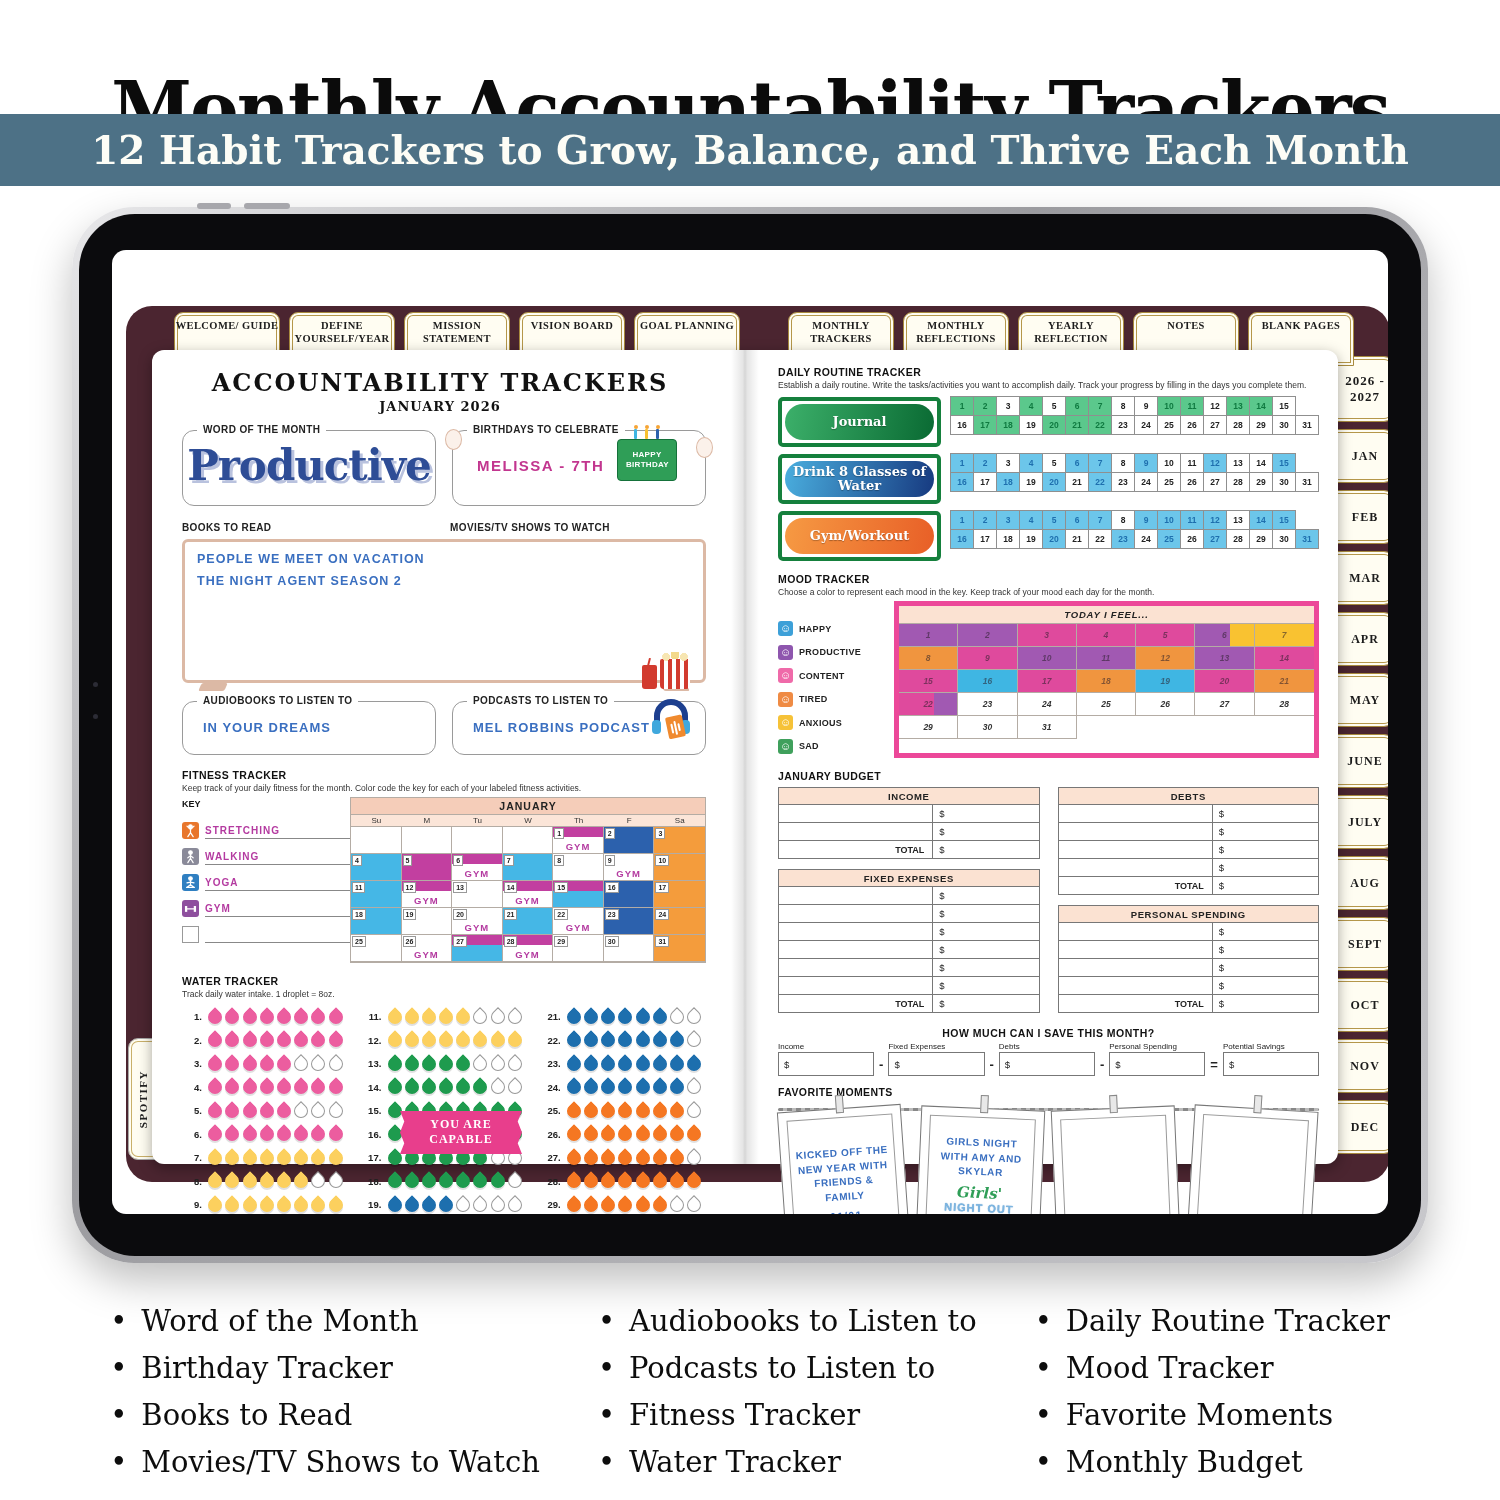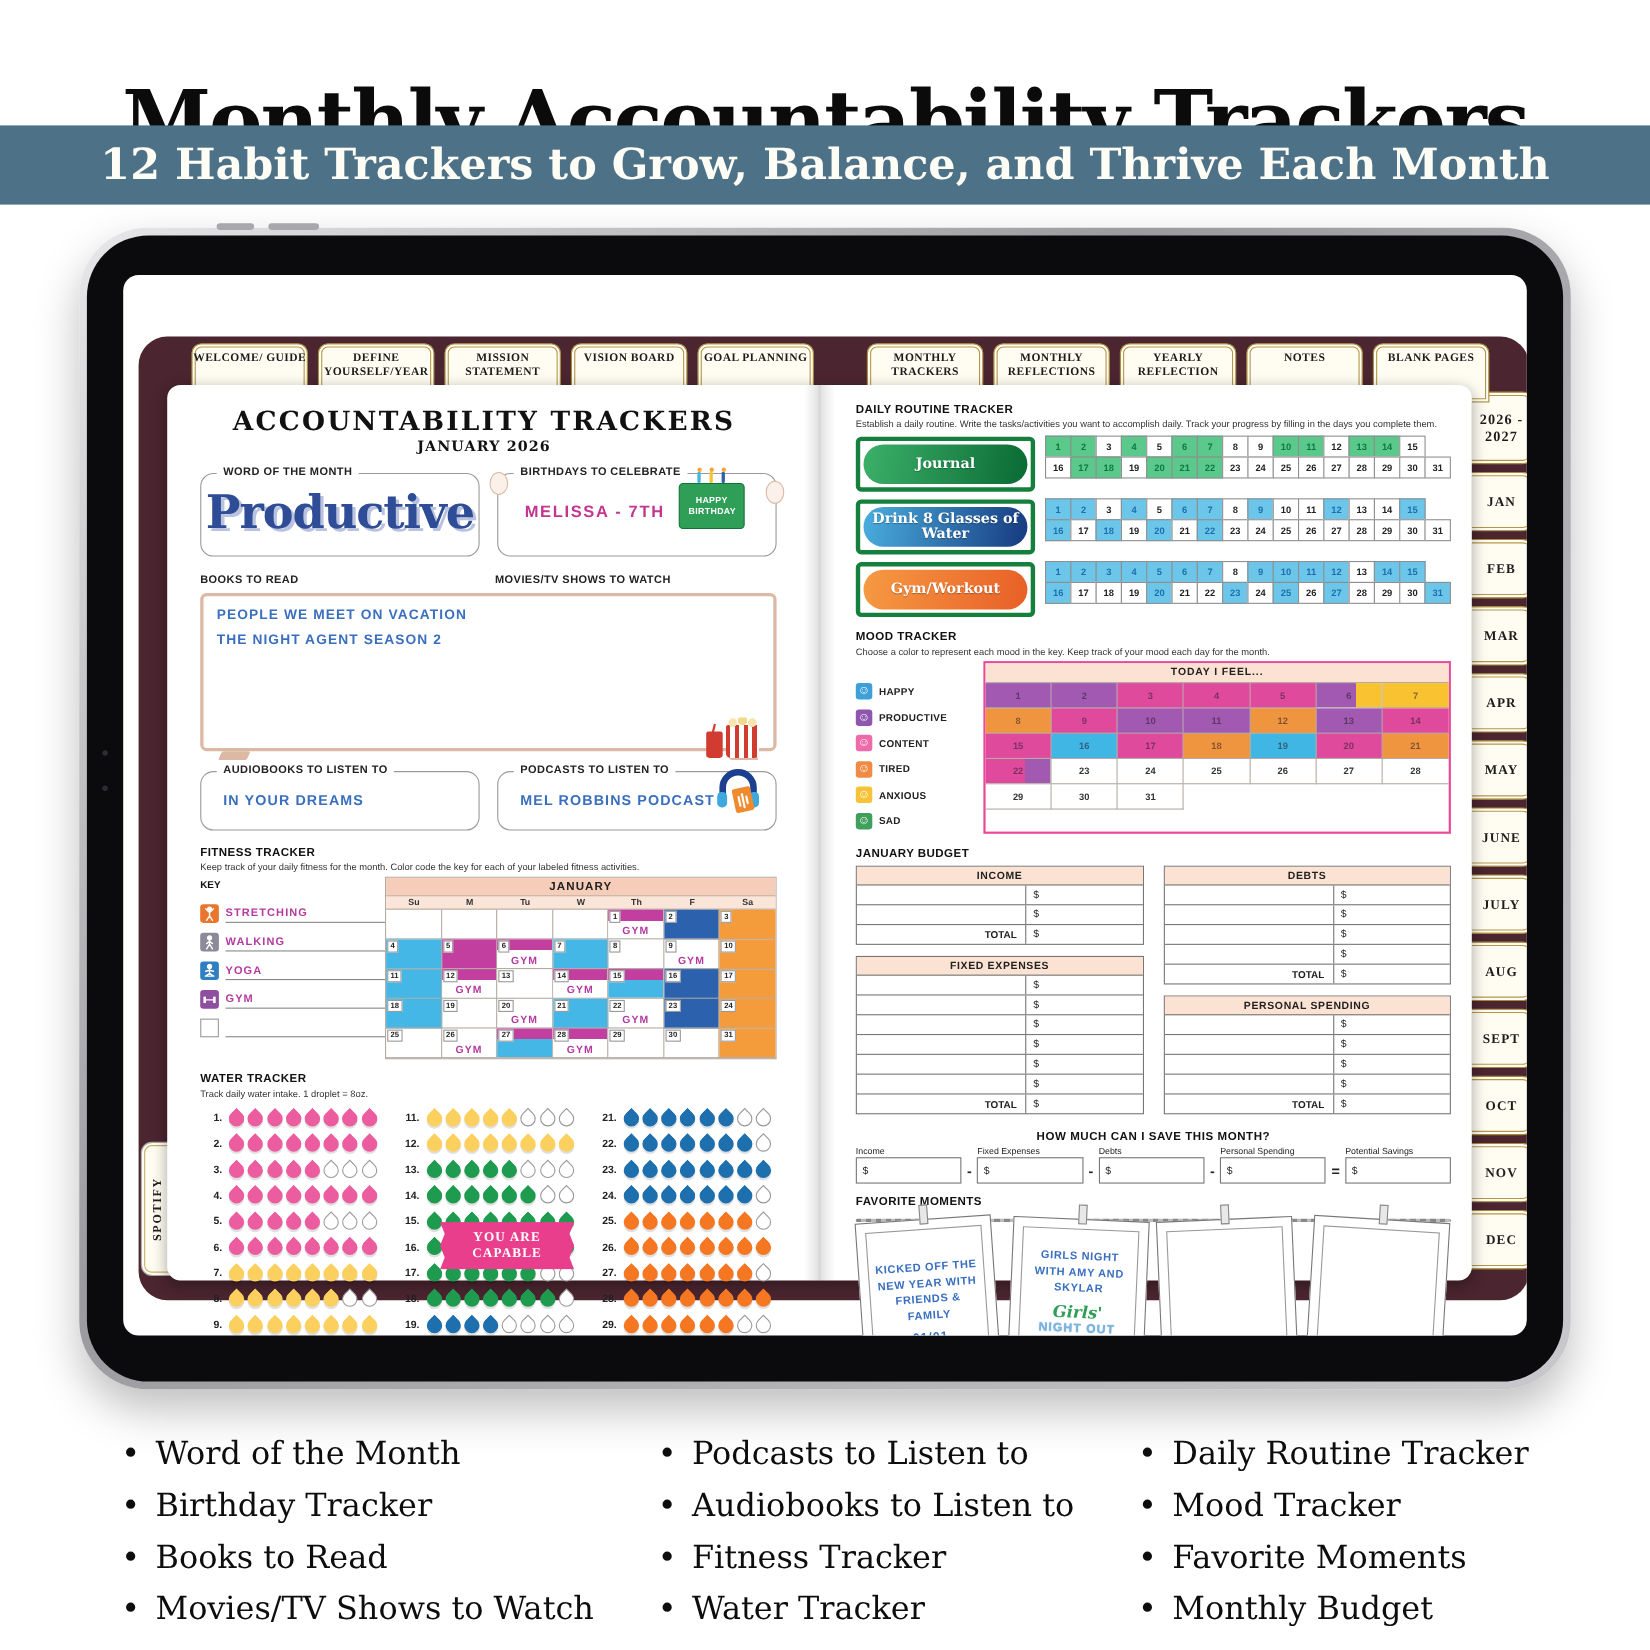--- a/index.html
+++ b/index.html
@@ -108,21 +108,21 @@
   .fit-key{width:168px;}
   .key-lbl{font-size:9px;font-weight:bold;color:#111;margin:2px 0 4px;}
   .key-item{display:flex;align-items:flex-end;gap:6px;height:26px;border-bottom:0;}
   .key-ic{width:17px;height:17px;border-radius:3px;display:flex;align-items:center;justify-content:center;}
   .key-name{flex:1;font-size:10px;font-weight:bold;letter-spacing:1px;color:#b43aa0;border-bottom:1px solid #888;line-height:1.5;}
   .key-box{width:15px;height:15px;border:1.5px solid #999;}
   .fit-cal{flex:1;border:1px solid #b4aca4;}
   .cal-month{background:#f5cdb9;text-align:center;font-size:10.5px;font-weight:bold;letter-spacing:1px;color:#222;
     padding:2px 0;border-bottom:1px solid #b4aca4;}
   .cal-wk{display:flex;background:#fbe5d8;border-bottom:1px solid #b4aca4;}
-  .cal-wk div{flex:1;text-align:center;font-size:8px;font-weight:bold;color:#333;padding:1px 16px;}
+  .cal-wk div{flex:1;text-align:center;font-size:8px;font-weight:normal;color:#333;padding:1px 16px;}
   .cal-grid{display:flex;flex-wrap:wrap;}
   .fday{width:14.284%;height:27px;border-right:1px solid #b4aca4;border-bottom:1px solid #b4aca4;position:relative;
     box-sizing:border-box;}
   .fday:nth-child(7n){border-right:none;}
   .fday .dnum{position:absolute;top:1px;left:1px;font-size:7px;font-weight:bold;color:#222;background:#fff;
     border:1px solid #999;padding:0 2px;line-height:1.3;z-index:1;}
   .gymtxt{position:absolute;left:0;right:0;bottom:1px;text-align:center;font-size:9.5px;font-weight:bold;
     letter-spacing:1px;color:#b43aa0;}
   .wt-head{margin-top:12px;}
   .water-cols{display:flex;gap:14px;margin-top:6px;}
@@ -145,21 +145,21 @@
     text-shadow:0 1px 1px rgba(0,0,0,.3);}
   .rgrid{flex:1;}
   .rrow{display:flex;}
   .rcell{width:24px;height:20px;border:1px solid #8f8f8f;margin:-1px 0 0 -1px;box-sizing:border-box;
     display:flex;align-items:center;justify-content:center;font-size:8.5px;font-weight:bold;color:#222;background:#fff;}
   .mood-flex{display:flex;margin-top:4px;}
   .mood-key{width:116px;padding-top:16px;}
   .mk-item{display:flex;align-items:center;gap:6px;height:23.5px;}
   .mk-ic{width:15px;height:15px;border-radius:3px;color:#fff;font-size:11px;line-height:15px;text-align:center;}
   .mk-name{font-size:9px;font-weight:bold;letter-spacing:.3px;color:#222;}
-  .mood-grid{flex:1;border:2px solid #ec4899;}
+  .mood-grid{flex:1;border:5px solid #ec4899;font-style:italic;}
   .mood-hd{background:#fbe2d2;text-align:center;font-size:9.5px;font-weight:bold;letter-spacing:.8px;color:#222;
     padding:3px 0;border-bottom:1px solid #b4aca4;}
   .mood-rows{display:flex;flex-wrap:wrap;}
   .mcell{width:14.284%;height:23px;border-right:1px solid #b4aca4;border-bottom:1px solid #b4aca4;box-sizing:border-box;
     display:flex;align-items:center;justify-content:center;font-size:8.5px;font-weight:bold;color:#333;}
   .mcell:nth-child(7n){border-right:none;}
   .mcell.ghost{border:none;background:transparent;}
   .budget-label{margin-top:12px;}
   .budget-cols{display:flex;gap:18px;margin-top:5px;}
   .bcol{flex:1;}
@@ -1170,22 +1170,22 @@
   </div>
 
   <div class="features" id="features">
       <div class="fcol">
         <div class="fitem"><span class="bullet">•</span><span>Word of the Month</span></div>
         <div class="fitem"><span class="bullet">•</span><span>Birthday Tracker</span></div>
         <div class="fitem"><span class="bullet">•</span><span>Books to Read</span></div>
         <div class="fitem"><span class="bullet">•</span><span>Movies/TV Shows to Watch</span></div>
       </div>
       <div class="fcol">
+        <div class="fitem"><span class="bullet">•</span><span>Audiobooks to Listen to</span></div>
         <div class="fitem"><span class="bullet">•</span><span>Podcasts to Listen to</span></div>
-        <div class="fitem"><span class="bullet">•</span><span>Audiobooks to Listen to</span></div>
         <div class="fitem"><span class="bullet">•</span><span>Fitness Tracker</span></div>
         <div class="fitem"><span class="bullet">•</span><span>Water Tracker</span></div>
       </div>
       <div class="fcol">
         <div class="fitem"><span class="bullet">•</span><span>Daily Routine Tracker</span></div>
         <div class="fitem"><span class="bullet">•</span><span>Mood Tracker</span></div>
         <div class="fitem"><span class="bullet">•</span><span>Favorite Moments</span></div>
         <div class="fitem"><span class="bullet">•</span><span>Monthly Budget</span></div>
       </div>
     </div>

